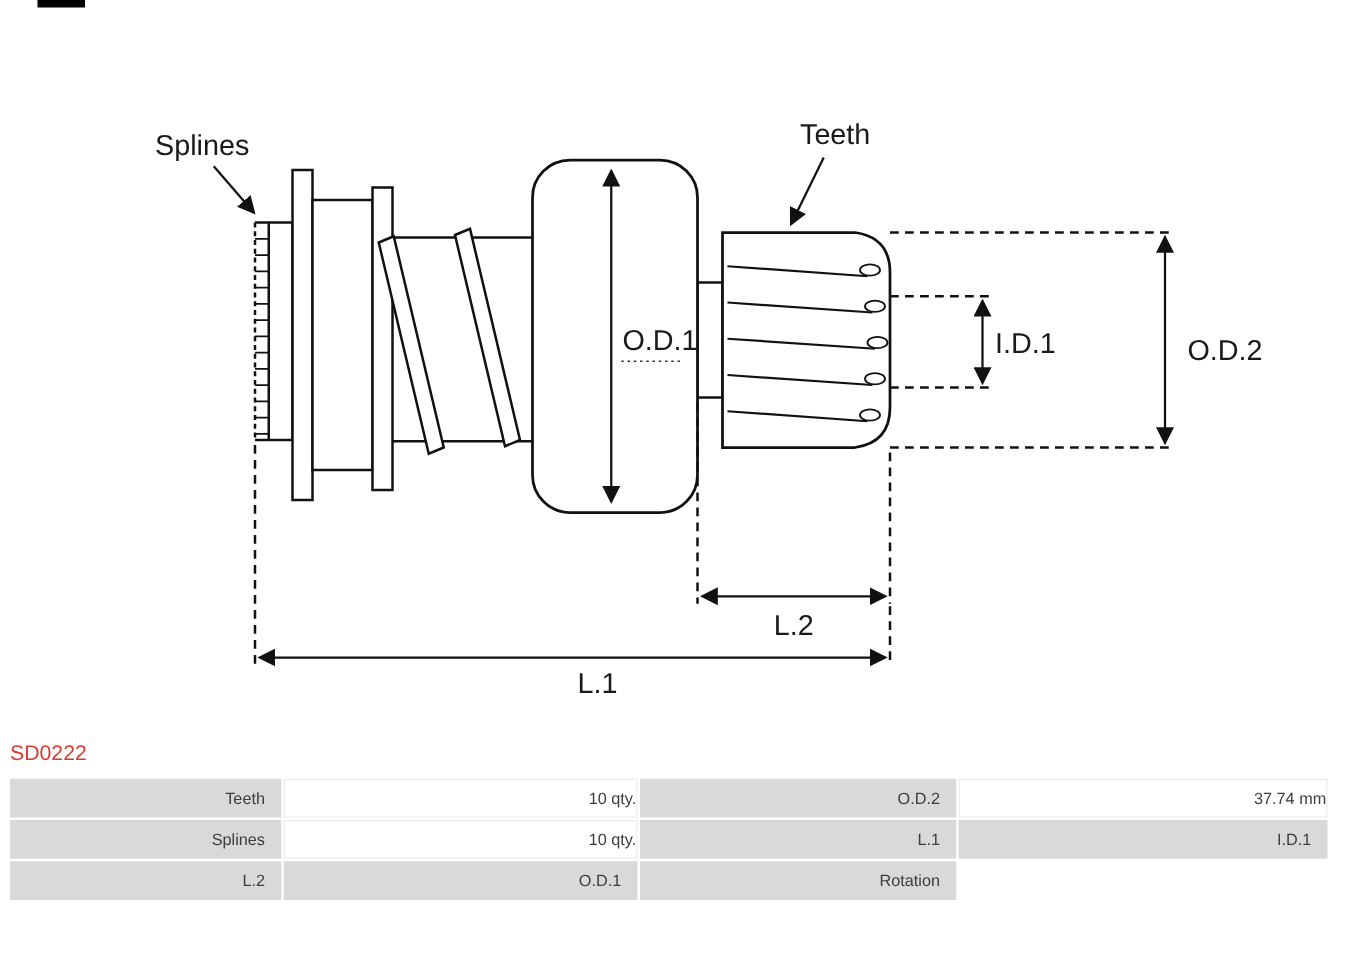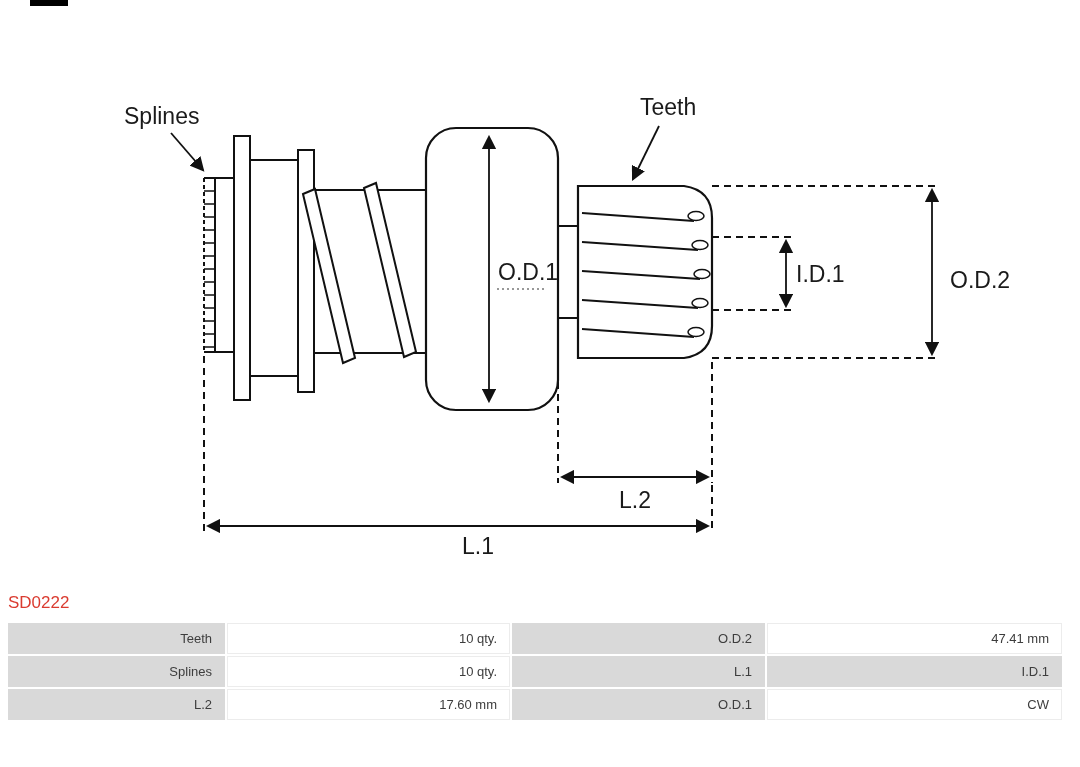--- a/index.html
+++ b/index.html
@@ -16,21 +16,21 @@
   }
   .spec-table {
     display:grid; grid-template-columns:217px 283px 253px 295px;
     gap:2px; width:1054px; margin-left:8px;
   }
   .cell {
     box-sizing:border-box; font-size:13px; line-height:15px; color:#3d3d3d;
     text-align:right; white-space:nowrap; overflow:hidden;
   }
   .cell.label { background:#d9d9d9; padding:8px 13px; }
-  .cell.value { background:#ffffff; border:1px solid #ececec; padding:7px 12px;text-align:right; }
+  .cell.value { background:#ffffff; border:1px solid #ececec; padding:7px 0;text-align:right; }
 </style>
 </head>
 <body>
 
 <div class="logo-bar"></div>
 
 <div class="diagram-wrap">
   <svg viewBox="0 0 1080 585" width="1080" height="585">
     <defs>
       <marker id="arr" viewBox="0 0 10 10" refX="8.5" refY="5" markerWidth="8" markerHeight="8" orient="auto-start-reverse">
@@ -128,25 +128,24 @@
   </svg>
 </div>
 
 <div class="part-number">SD0222</div>
 
 <div class="spec-table">
 
   <div class="cell label">Teeth</div>
   <div class="cell value">10 qty.</div>
   <div class="cell label">O.D.2</div>
-  <div class="cell value">47.41 mm</div>
+  <div class="cell value">37.74 mm</div>
 
   <div class="cell label">Splines</div>
   <div class="cell value">10 qty.</div>
   <div class="cell label">L.1</div>
 
   <div class="cell label">I.D.1</div>
   <div class="cell label">L.2</div>
-  <div class="cell value">17.60 mm</div>
 
   <div class="cell label">O.D.1</div>
-  <div class="cell value">CW</div>
+  <div class="cell label">Rotation</div>
 </div>
 
 </body></html>

